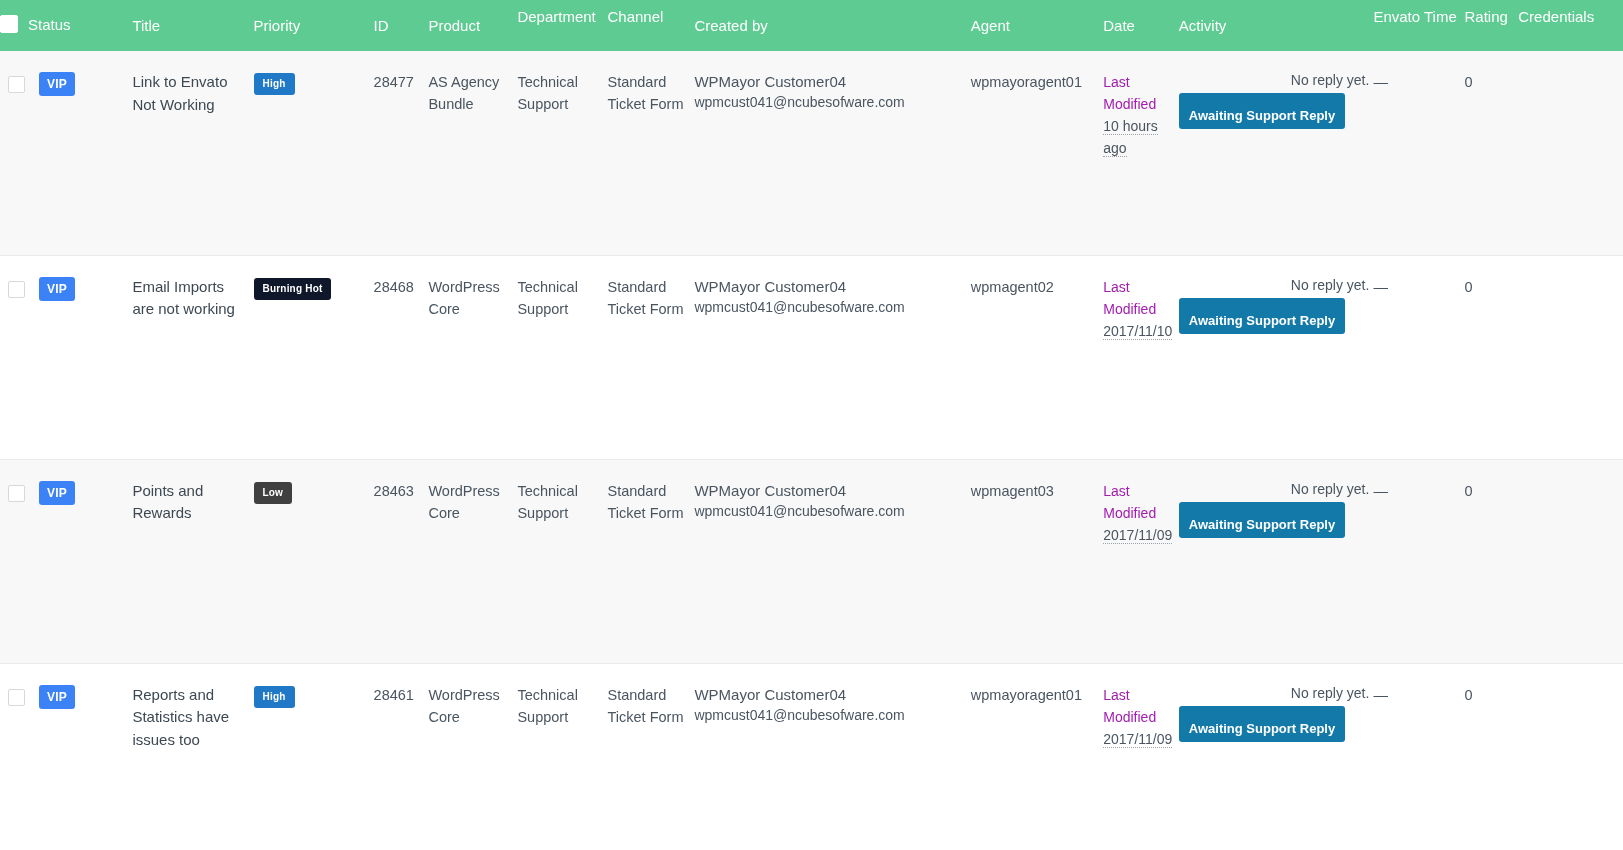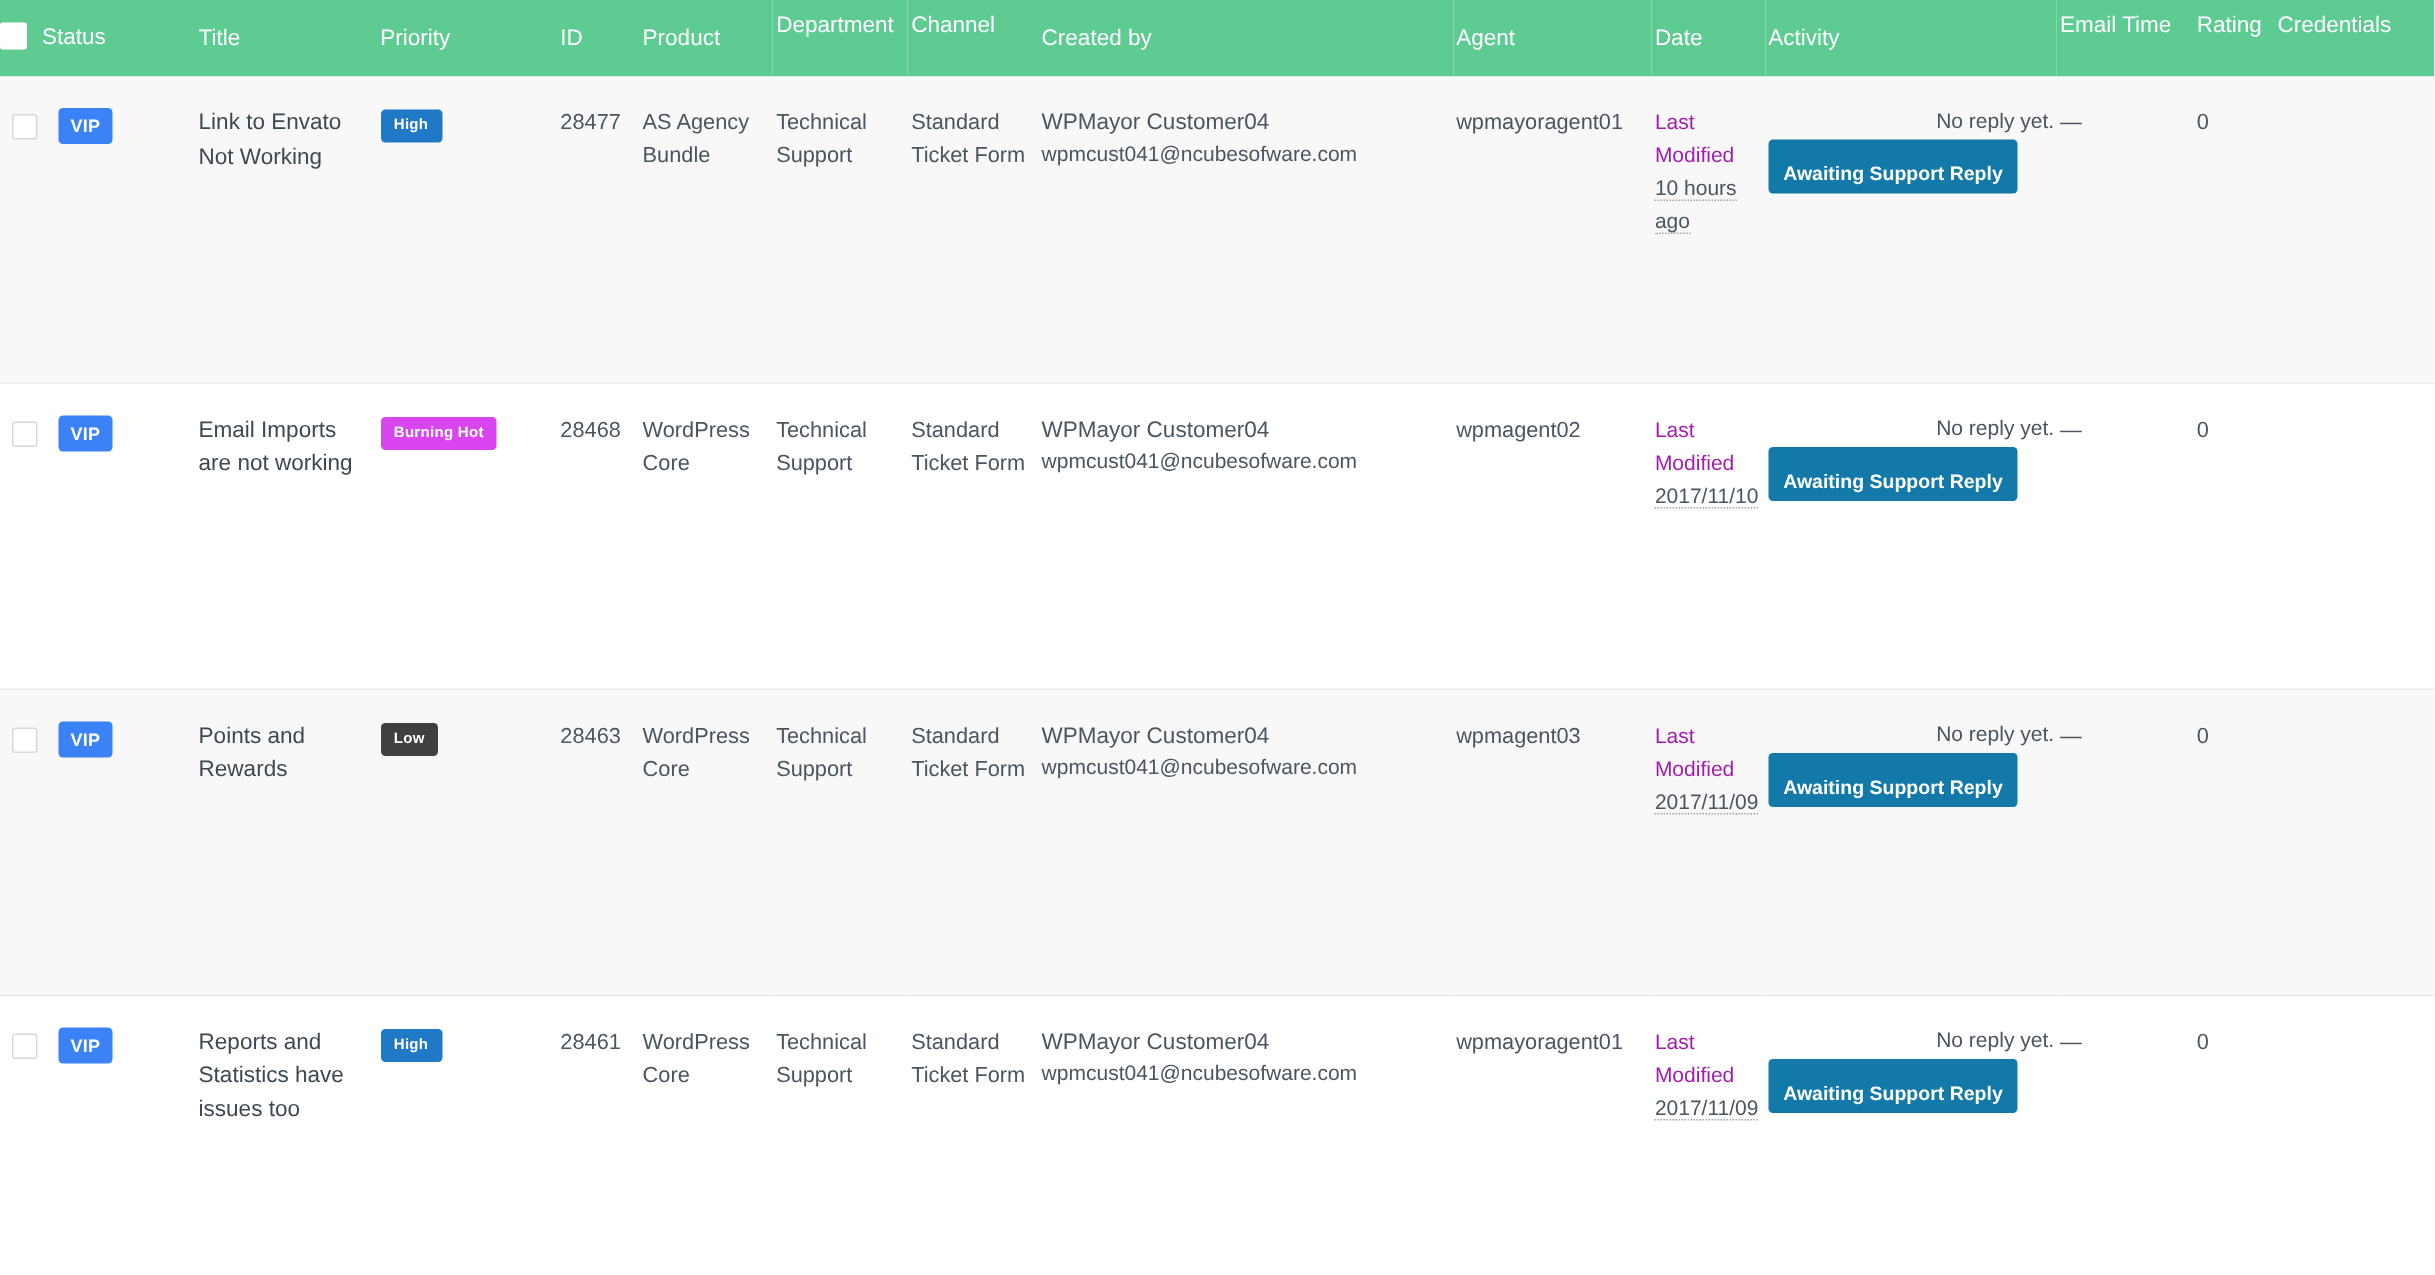--- a/index.html
+++ b/index.html
@@ -122,21 +122,21 @@
     font-size: 12px;
     font-weight: bold;
     line-height: 1;
     padding: 6px 8px 6px 8px;
     white-space: nowrap;
     letter-spacing: .2px;
   }
   .badge-vip   { background: #3b82f6; }
   .badge-prio  { padding: 6px 9px; font-size: 10px; }
   .prio-high   { background: #2079C7; }
-  .prio-burning{ background: #d946ef; }
+  .prio-burning{ background: #0f172a; }
   .prio-low    { background: #404040; }
 
   .title-text {
     color: #3d4852;
     font-size: 15px;
     line-height: 22.5px;
   }
 
   .cell-id       { color: #4a5560; }
   .cell-product,
@@ -233,21 +233,21 @@
       <th class="col-agent">
           <span class="th-inner">Agent</span>
         </th>
       <th class="col-date">
           <span class="th-inner">Date</span>
         </th>
       <th class="col-activity">
           <span class="th-inner">Activity</span>
         </th>
       <th class="col-gross">
-          <span class="th-inner">Email Time</span>
+          <span class="th-inner">Envato Time</span>
         </th>
       <th class="col-rating">
           <span class="th-inner">Rating</span>
         </th>
       <th class="col-cred">
           <span class="th-inner">Credentials</span>
         </th>
     </tr>
   </thead>
   <tbody id="ticket-rows">

